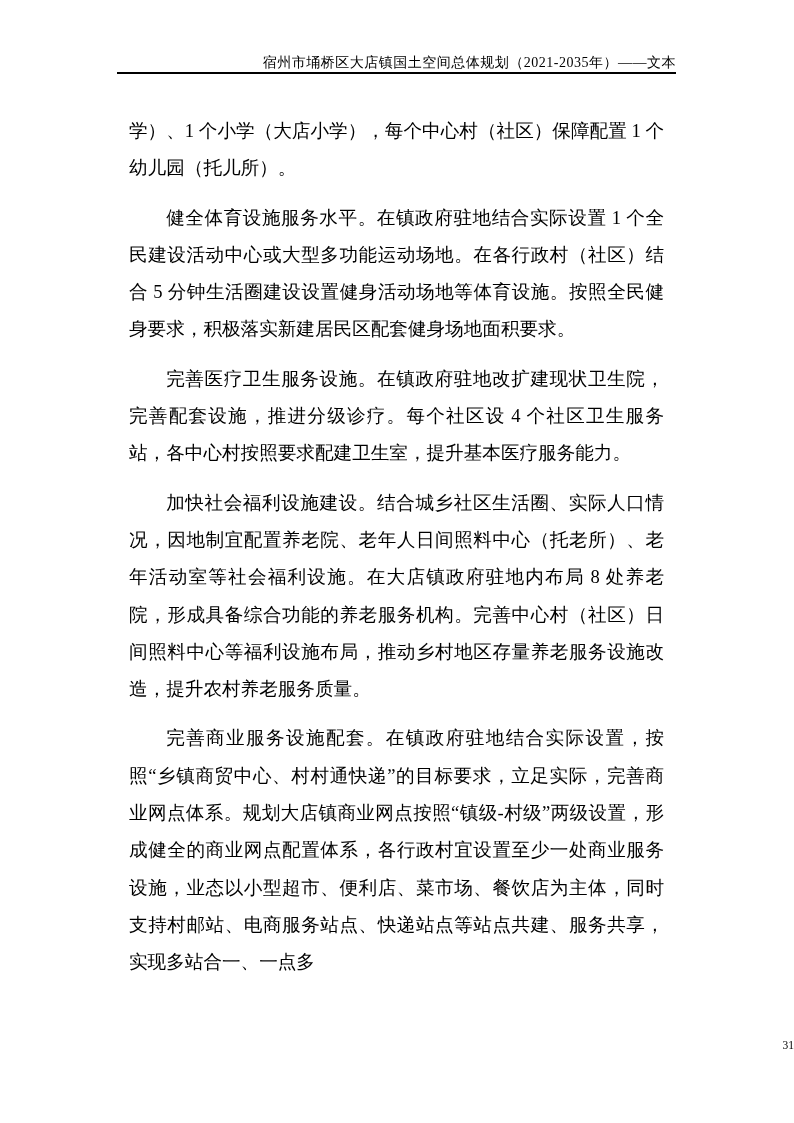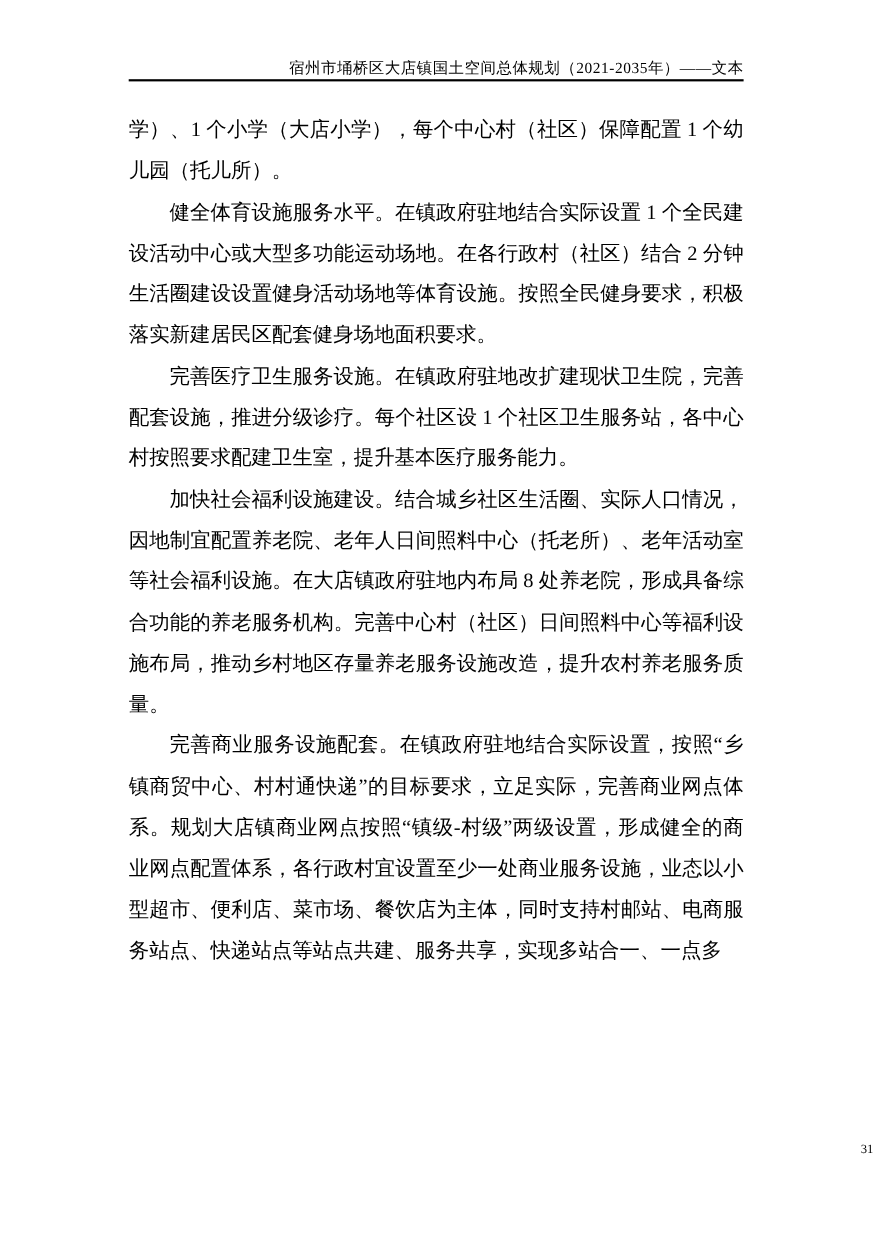--- a/index.html
+++ b/index.html
@@ -39,21 +39,21 @@
     position: absolute;
     top: 100px;
     left: 117px;
     width: 559px;
     font-size: 18.6px;
     line-height: 37.3px;
     text-align: justify;
     text-justify: inter-ideograph;
   }
   .doc-body p {
-    margin: 0;
+    margin: 12px;
     padding: 0;
     text-indent: 2em;
   }
   .doc-body p.no-indent {
     text-indent: 0;
   }
   .page-footer {
     position: absolute;
     top: 1038px;
     left: 0;
@@ -67,22 +67,22 @@
 <body>
 
 <div class="page">
 
   <div class="header-title">宿州市埇桥区大店镇国土空间总体规划（2021-2035年）——文本</div>
 
   <div class="header-rule"></div>
 
   <div class="doc-body">
     <p class="no-indent">学）、1 个小学（大店小学），每个中心村（社区）保障配置 1 个幼儿园（托儿所）。</p>
-    <p>健全体育设施服务水平。在镇政府驻地结合实际设置 1 个全民建设活动中心或大型多功能运动场地。在各行政村（社区）结合 2 分钟生活圈建设设置健身活动场地等体育设施。按照全民健身要求，积极落实新建居民区配套健身场地面积要求。</p>
-    <p>完善医疗卫生服务设施。在镇政府驻地改扩建现状卫生院，完善配套设施，推进分级诊疗。每个社区设 1 个社区卫生服务站，各中心村按照要求配建卫生室，提升基本医疗服务能力。</p>
+    <p>健全体育设施服务水平。在镇政府驻地结合实际设置 1 个全民建设活动中心或大型多功能运动场地。在各行政村（社区）结合 5 分钟生活圈建设设置健身活动场地等体育设施。按照全民健身要求，积极落实新建居民区配套健身场地面积要求。</p>
+    <p>完善医疗卫生服务设施。在镇政府驻地改扩建现状卫生院，完善配套设施，推进分级诊疗。每个社区设 4 个社区卫生服务站，各中心村按照要求配建卫生室，提升基本医疗服务能力。</p>
     <p>加快社会福利设施建设。结合城乡社区生活圈、实际人口情况，因地制宜配置养老院、老年人日间照料中心（托老所）、老年活动室等社会福利设施。在大店镇政府驻地内布局 8 处养老院，形成具备综合功能的养老服务机构。完善中心村（社区）日间照料中心等福利设施布局，推动乡村地区存量养老服务设施改造，提升农村养老服务质量。</p>
     <p>完善商业服务设施配套。在镇政府驻地结合实际设置，按照“乡镇商贸中心、村村通快递”的目标要求，立足实际，完善商业网点体系。规划大店镇商业网点按照“镇级-村级”两级设置，形成健全的商业网点配置体系，各行政村宜设置至少一处商业服务设施，业态以小型超市、便利店、菜市场、餐饮店为主体，同时支持村邮站、电商服务站点、快递站点等站点共建、服务共享，实现多站合一、一点多</p>
   </div>
 
   <div class="page-footer">
     <span>31</span>
   </div>
 
 </div>
 

